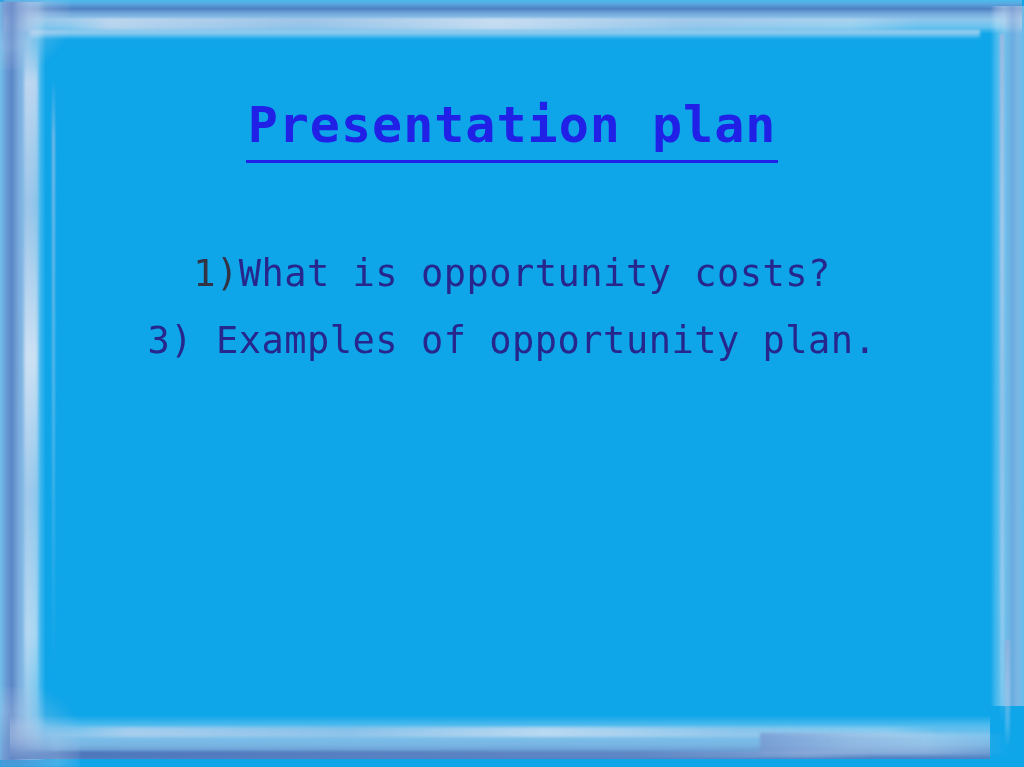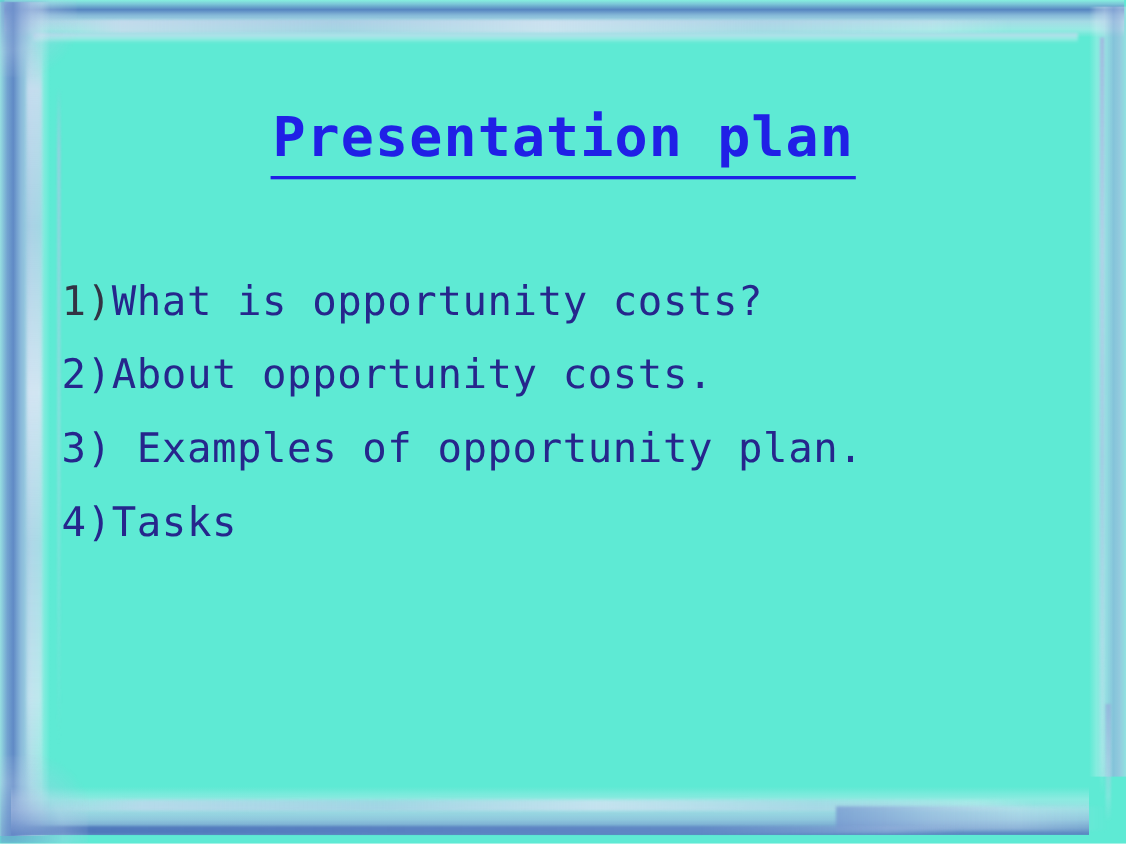--- a/index.html
+++ b/index.html
@@ -6,21 +6,21 @@
   html, body {
     margin: 0;
     padding: 0;
     background: #ffffff;
   }
 
   .slide {
     position: relative;
     width: 1024px;
     height: 767px;
-    background: #5eead4;
+    background: #0ea5e9;
     overflow: hidden;
     font-family: "DejaVu Sans Mono", "Liberation Mono", monospace;
   }
 
   
 
   .frame {
     position: absolute;
     inset: 0;
     pointer-events: none;
@@ -293,20 +293,21 @@
     position: absolute;
     left: 0;
     top: 200px;
     width: 912px;
     list-style: none;
     margin: 0;
     padding: 0;
   }
 
   .plan-item {
+    text-align: center;
     font-family: "DejaVu Sans Mono", "Liberation Mono", monospace;
     font-size: 37px;
     line-height: 67px;
     color: #26268c;
     white-space: nowrap;
     letter-spacing: 0.5px;
   }
   .plan-item .marker {
     color: #26268c;
   }
@@ -341,22 +342,20 @@
     <div class="frame-corner-bl"></div>
   </div>
 
   <div class="content">
 
     <h1 class="slide-title"><span class="title-text">Presentation plan</span></h1>
 
     <ul class="plan-list">
       <li class="plan-item first"><span class="marker">1)</span><span class="label">What is opportunity costs?</span></li>
 
-      <li class="plan-item"><span class="marker">2)</span><span class="label">About opportunity costs.</span></li>
 
       <li class="plan-item"><span class="marker">3)</span><span class="label"> Examples of opportunity plan.</span></li>
 
-      <li class="plan-item"><span class="marker">4)</span><span class="label">Tasks</span></li>
 
     </ul>
 
   </div>
 </div>
 
 </body></html>

